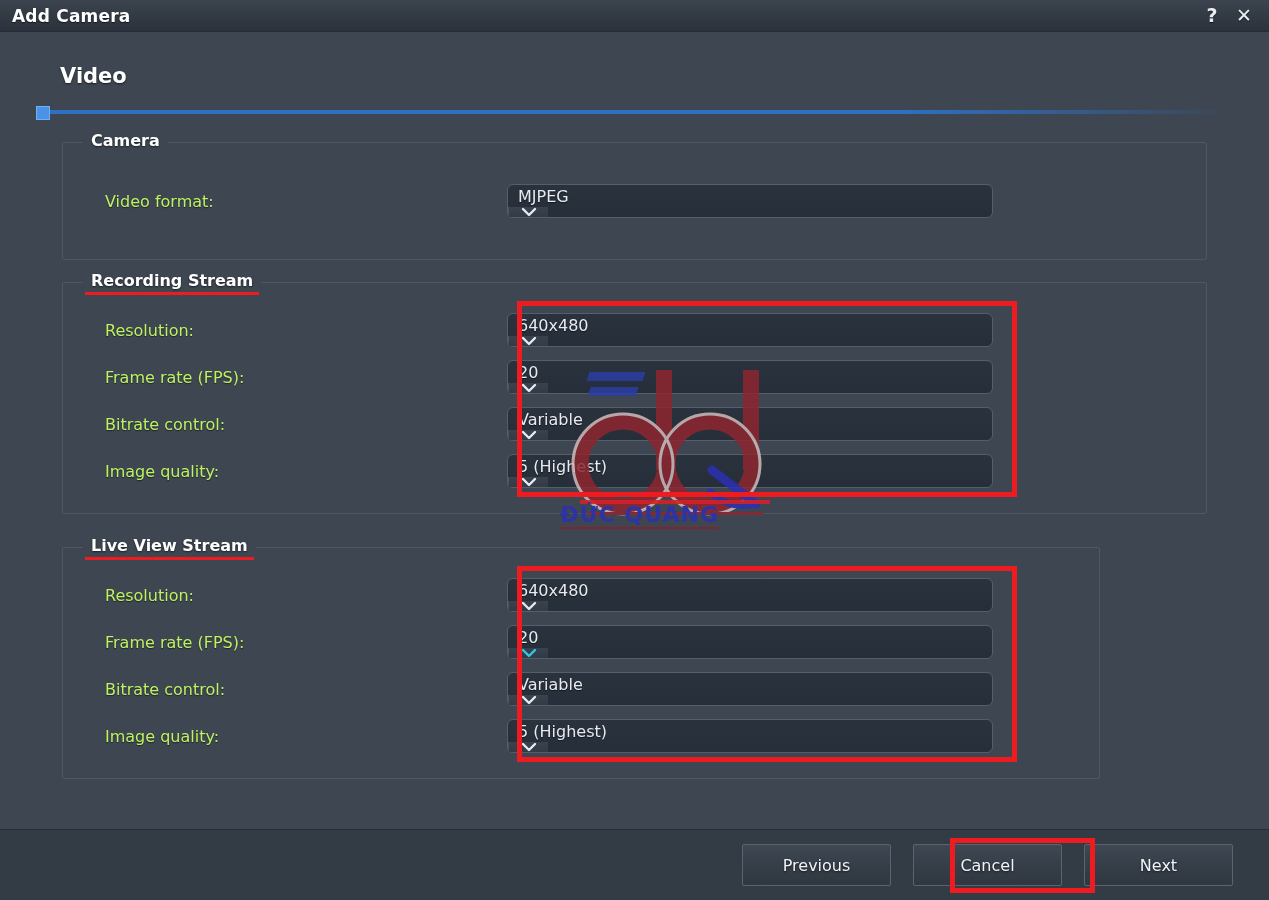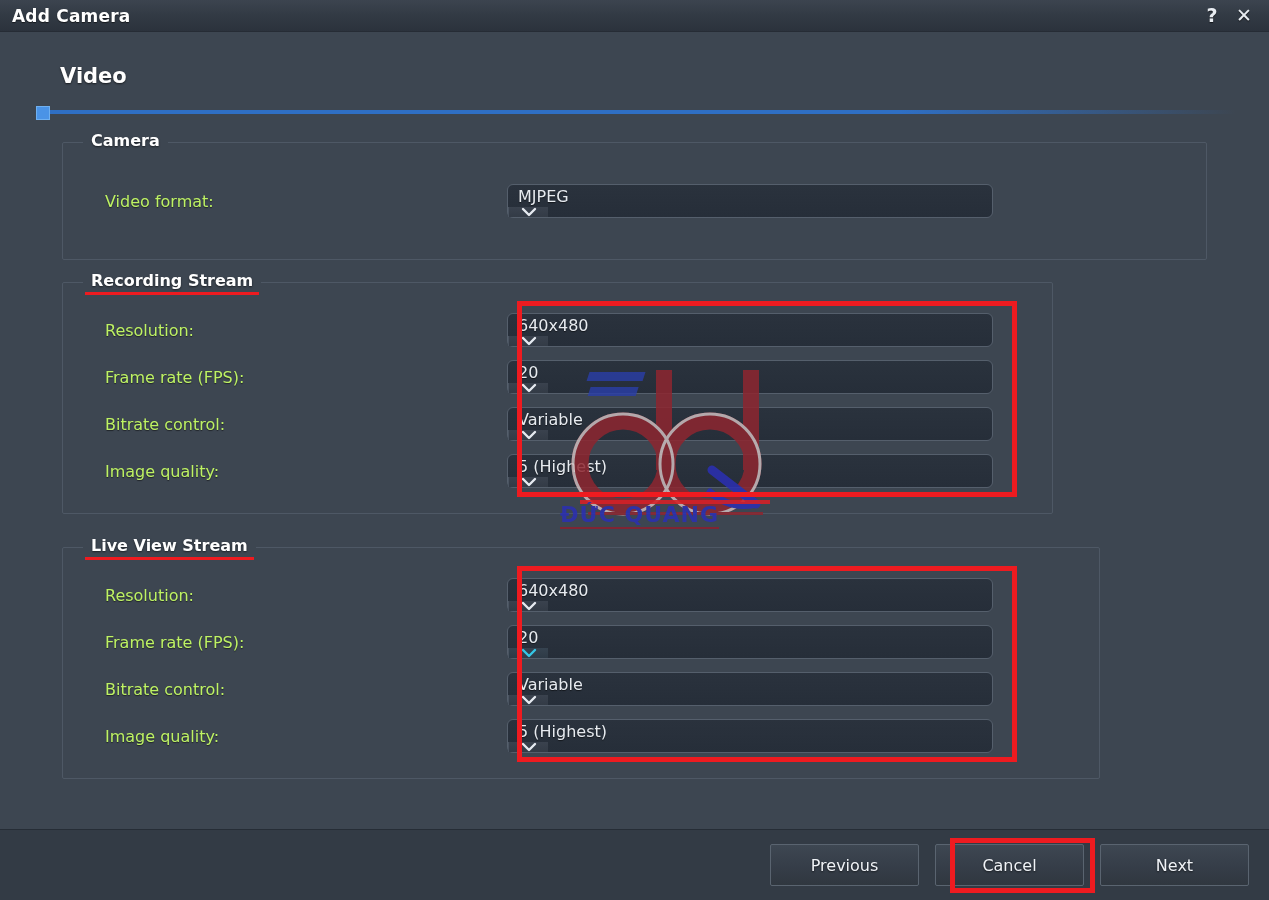--- a/index.html
+++ b/index.html
@@ -107,21 +107,21 @@
   }
   .legend-underline {
     position: absolute;
     left: 2px; right: 2px;
     bottom: -5px;
     height: 3px;
     background: #ee1b20;
   }
 
   .group-general   { left: 62px;  top: 142px; width: 1145px; height: 118px; }
-  .group-recording { left: 62px;  top: 282px; width: 991px; height: 232px; }
+  .group-recording { left: 62px;  top: 282px; width: 1145px; height: 232px; }
   .group-live      { left: 62px;  top: 547px; width: 1038px; height: 232px; }
 
   
   .row {
     position: absolute;
     left: 0;
     width: 100%;
     height: 36px;
     display: flex;
     align-items: center;
@@ -187,23 +187,23 @@
   
   .footer {
     position: absolute;
     left: 0; top: 829px;
     width: 1269px; height: 71px;
     background: #333b45;
     border-top: 1px solid #262d36;
   }
   .footer-buttons {
     position: absolute;
-    right: 20px; top: 14px;
-    display: flex;
-    gap: 16px;
+    right: 36px; top: 14px;
+    display: flex;
+    gap: 22px;
   }
   .btn {
     width: 149px; height: 42px;
     background: linear-gradient(to bottom, #3d4651 0%, #363e48 48%, #2f3views 100%);
     background: linear-gradient(to bottom, #3e4752 0%, #363e49 50%, #30373f 100%);
     border: 1px solid #5a6470;
     border-radius: 2px;
     display: flex;
     align-items: center;
     justify-content: center;

